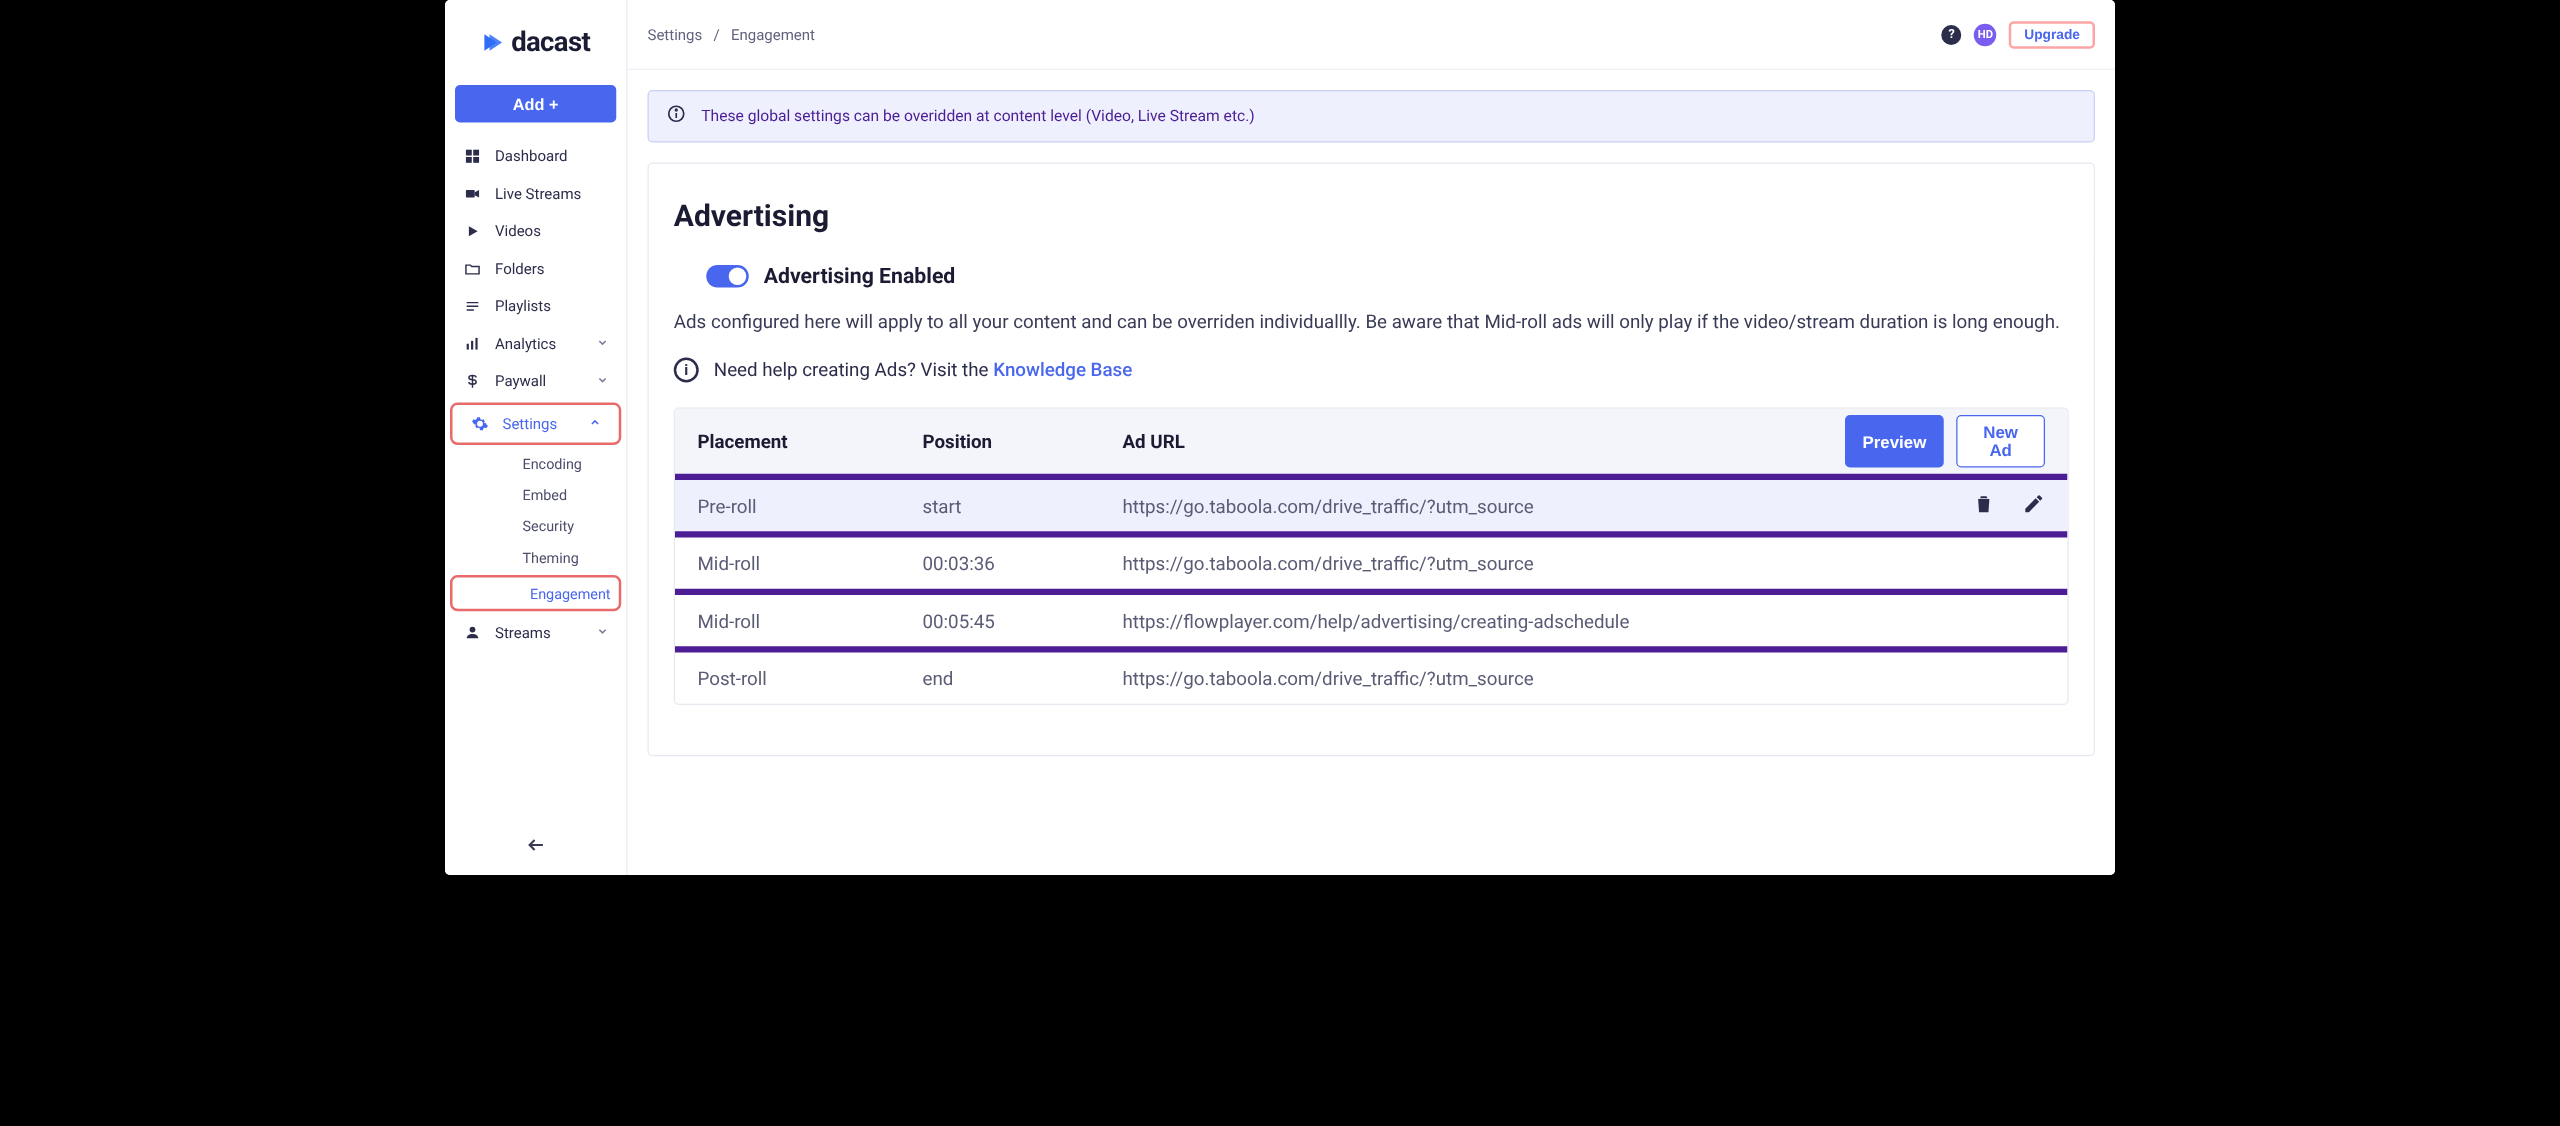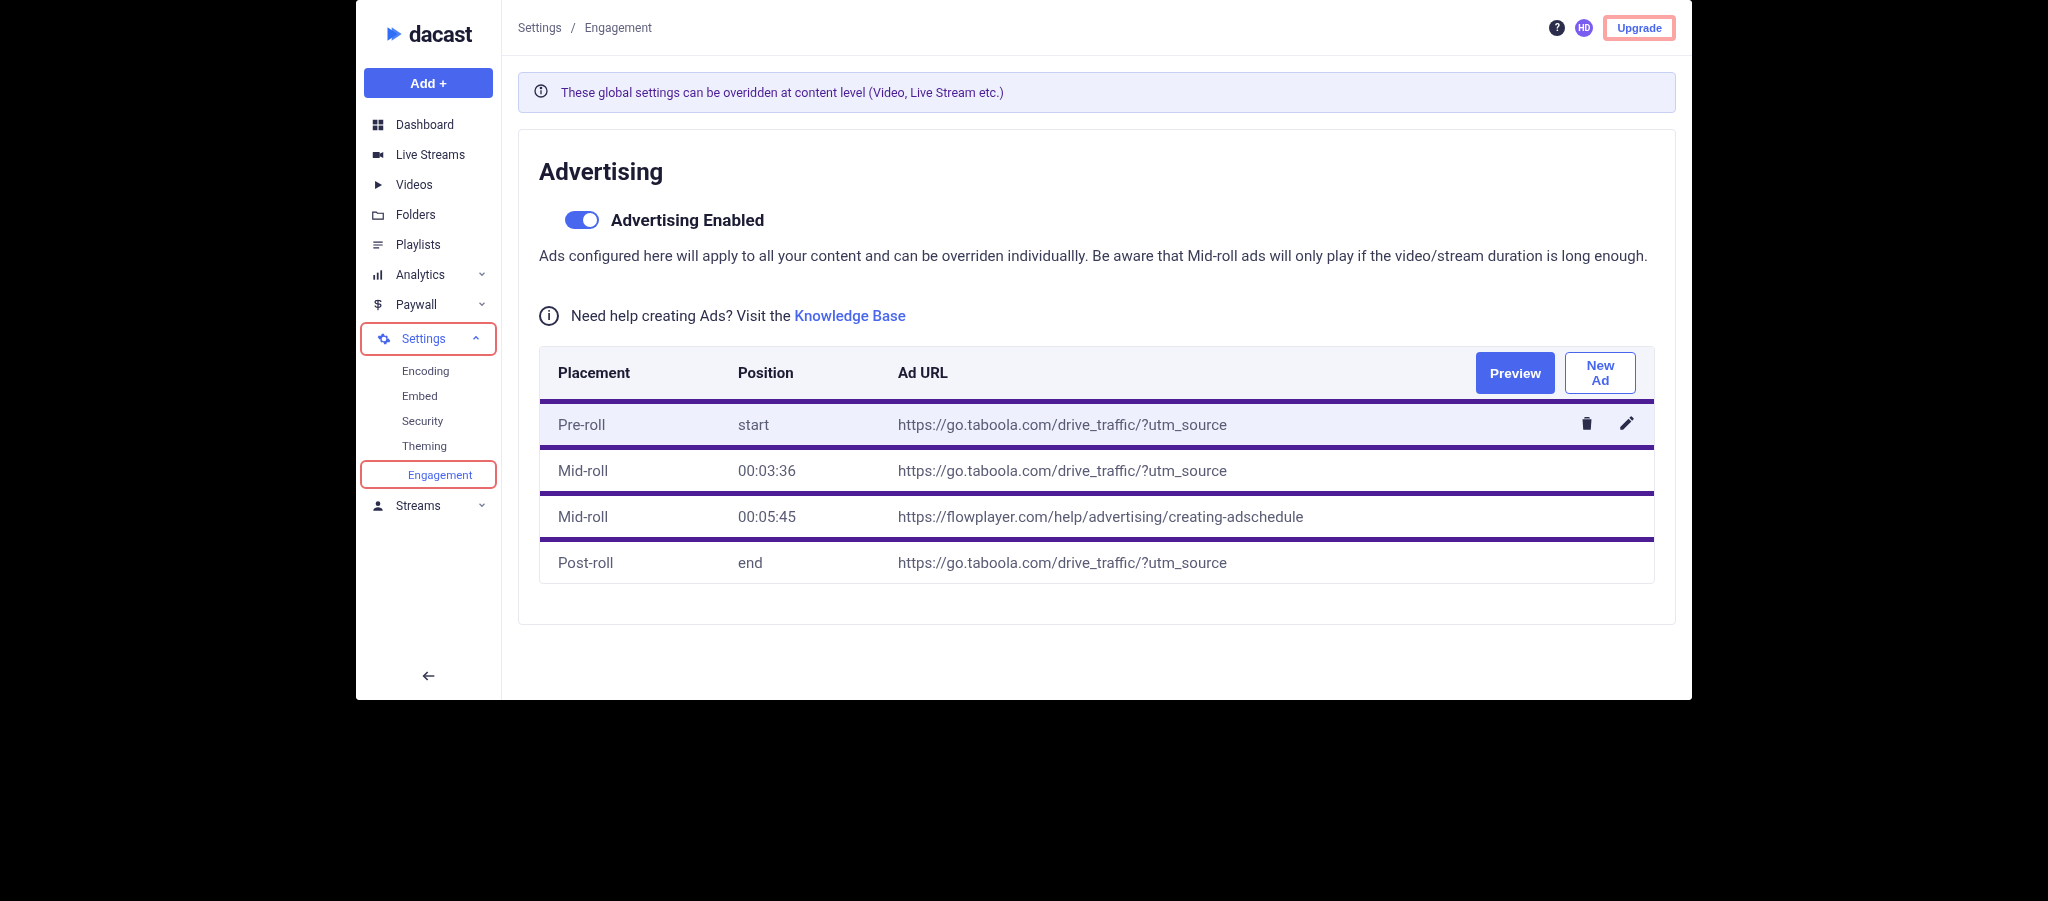--- a/index.html
+++ b/index.html
@@ -81,21 +81,21 @@
   }
   .nav-item.settings {
     color:#4967ee;
   }
   .nav-item.settings .icon, .nav-item.settings .chev { color:#4967ee; }
   .sub-nav { list-style:none; margin:0; padding:0; }
   .sub-item {
     display:flex;
     align-items:center;
     height:25px;
-    padding-left:46px;
+    padding-left:62px;
     font-size:11.5px;
     color:#4c4e6b;
     cursor:pointer;
   }
   .sub-item.active { color:#4967ee; }
   .highlight-box {
     border:2.5px solid #e86a6a;
     border-radius:6px;
     margin:2px 4px;
   }
@@ -133,21 +133,21 @@
     width:16px;height:16px;border-radius:50%;
     background:#2b2d4b;color:#fff;display:flex;align-items:center;justify-content:center;
     font-size:10px;font-weight:700;
   }
   .avatar-dot {
     width:18px;height:18px;border-radius:50%;
     background:#7b5cf0;color:#fff;display:flex;align-items:center;justify-content:center;
     font-size:9px;font-weight:700;text-align:center;
   }
   .upgrade-btn {
-    border:4px solid #fca5a5;color:#4967ee;background:#fff;
+    border:2px solid #fca5a5;color:#4967ee;background:#fff;
     border-radius:4px;padding:3px 10px;font-size:11px;font-weight:600;cursor:pointer;
   }
   .content-scroll { flex:1; overflow:auto; padding:16px; }
   .info-banner {
     border:1px solid #c9d0f5;
     background:#eef1fd;
     border-radius:4px;
     padding:10px 14px;
     display:flex;
     align-items:center;
@@ -172,21 +172,21 @@
   .toggle-row {
     display:flex; align-items:center; gap:12px; margin-bottom:16px;padding-left:26px;
   }
   .toggle {
     width:34px;height:18px;border-radius:18px;background:#4967ee;position:relative;cursor:pointer;
   }
   .toggle::after{
     content:"";position:absolute;right:2px;top:2px;width:14px;height:14px;background:#fff;border-radius:50%;
   }
   .toggle-label{ font-size:17px;font-weight:700;color:#1b1c33;}
-  .desc { font-size:15px; color:#3a3c57; margin-bottom:39px; line-height:1.4;}
+  .desc { font-size:15px; color:#3a3c57; margin-bottom:18px; line-height:1.4;}
   .help-row {
     display:flex; align-items:center; gap:12px; font-size:15px; color:#2b2d4b; margin-bottom:20px;
   }
   .help-row a{ color:#4967ee; text-decoration:none; font-weight:500;}
   .help-row .info-big{
     width:20px;height:20px;border:2px solid #2b2d4b;border-radius:50%;
     display:flex;align-items:center;justify-content:center;font-size:12px;font-weight:700;
   }
   .table-wrap {
     border:1px solid #e7e8f0; border-radius:4px; overflow:hidden;

